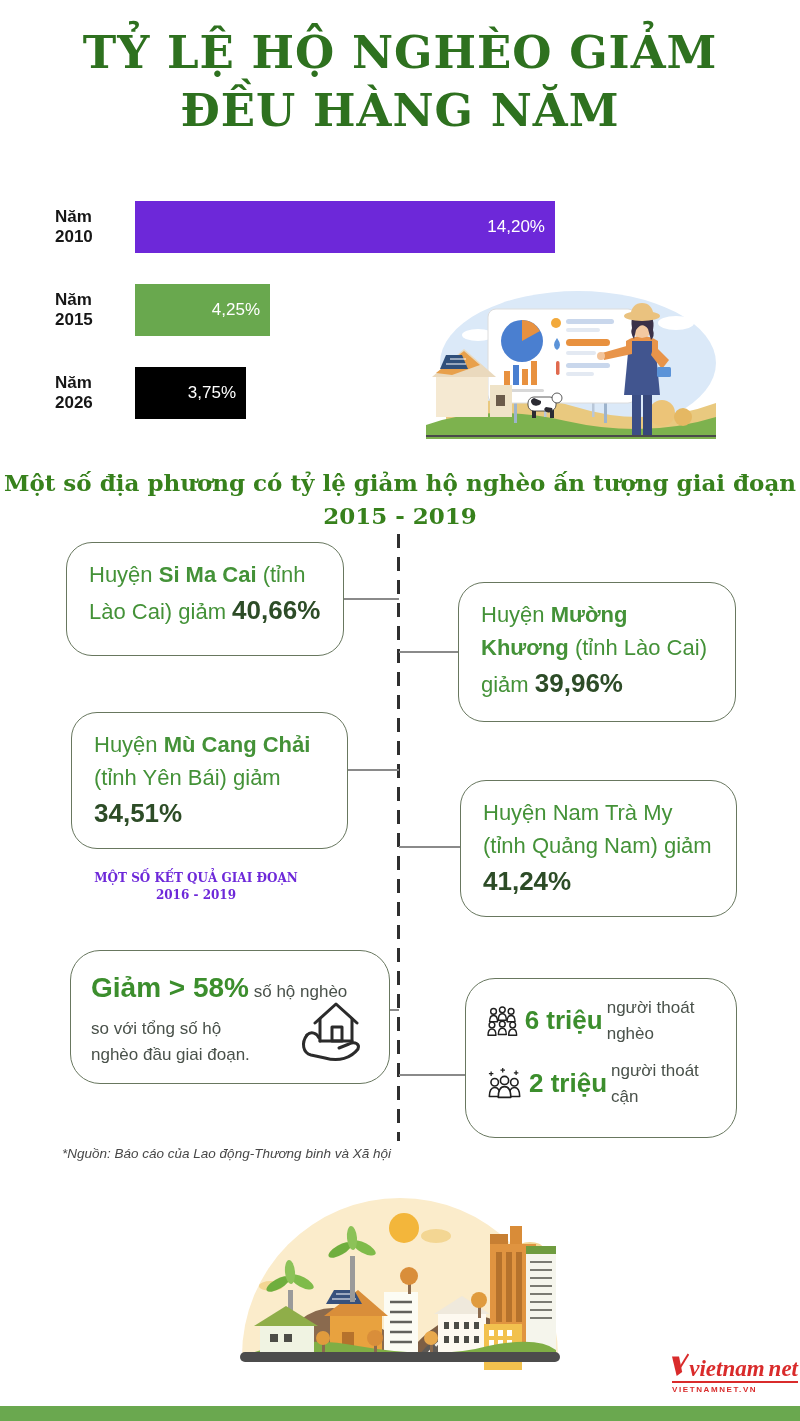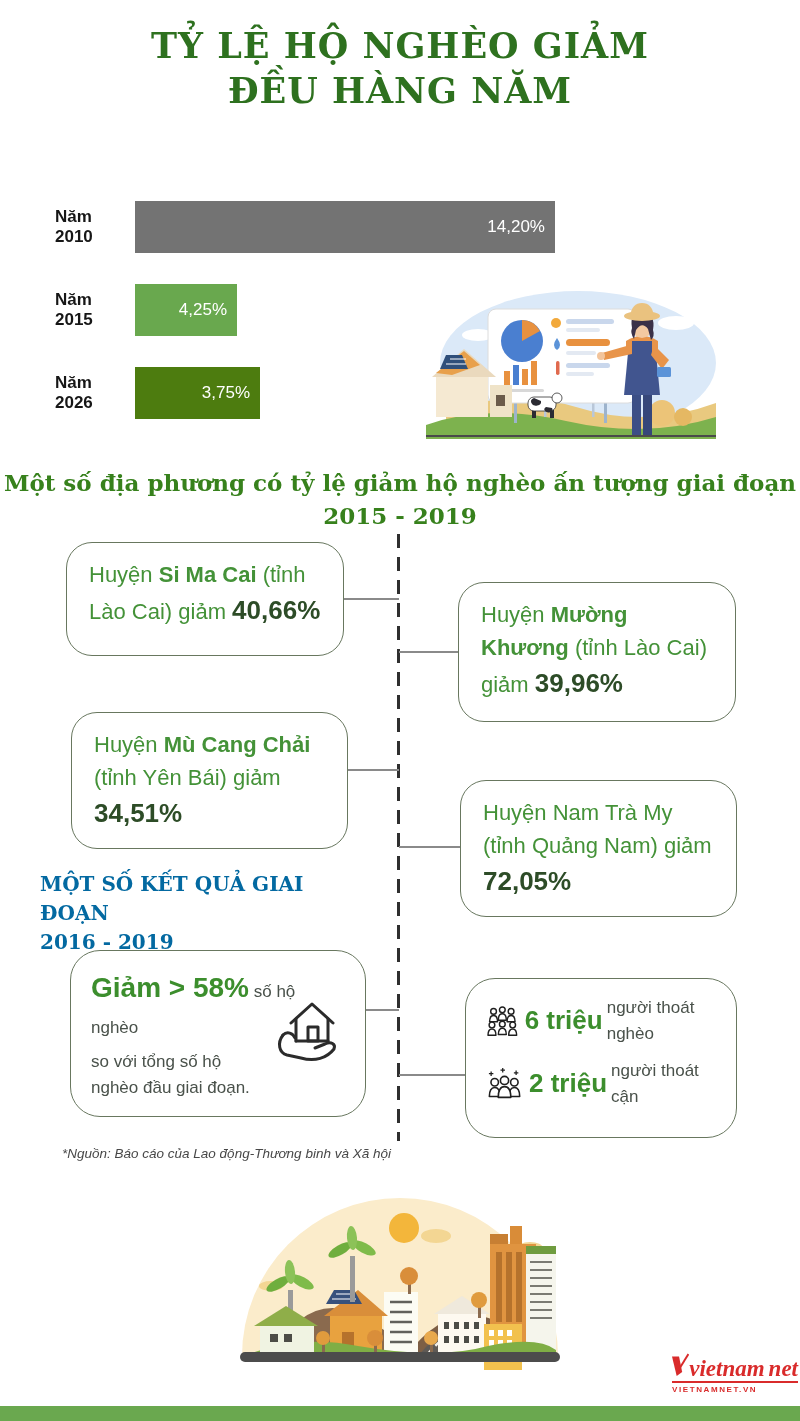--- a/index.html
+++ b/index.html
@@ -2,21 +2,21 @@
 <html><head>
 <meta charset="utf-8">
 <style>
   html,body{margin:0;padding:0;background:#fff;}
   .page{position:relative;width:800px;height:1421px;background:#ffffff;overflow:hidden;
         font-family:"Liberation Sans",sans-serif;}
 
   
   .title{position:absolute;top:24px;left:0;width:800px;text-align:center;
          font-family:"DejaVu Serif",serif;font-weight:700;color:#2e711f;
-         font-size:35px;line-height:1.28;letter-spacing:1px;}
+         font-size:45px;line-height:1.28;letter-spacing:1px;}
 
   
   .chart{position:absolute;top:201px;left:55px;width:520px;}
   .bar-row{display:flex;align-items:center;margin-bottom:31px;}
   .bar-label{width:74px;flex:0 0 74px;font-size:17px;font-weight:700;color:#161616;}
   .bar-track{flex:1;margin-left:6px;}
   .bar{height:52px;display:flex;align-items:center;justify-content:flex-end;
        padding-right:10px;box-sizing:border-box;}
   .bar-value{color:#ffffff;font-size:17px;white-space:nowrap;}
 
@@ -37,25 +37,25 @@
        border:1px solid #68775f;border-radius:26px;padding:15px 22px;
        font-size:22px;line-height:1.5;color:#449238;}
   .box .name{font-weight:700;}
   .box.plainname .name{font-weight:400;}
   .box .value{font-weight:700;color:#2d4c27;font-size:26px;}
   .box1{left:66px;top:8px;width:278px;min-height:114px;}
   .box2{left:458px;top:48px;width:278px;min-height:140px;}
   .box3{left:71px;top:178px;width:277px;min-height:116px;}
   .box4{left:460px;top:246px;width:277px;min-height:126px;}
 
-  .results-heading{position:absolute;left:40px;top:336px;width:312px;text-align:left;
-                   font-family:"DejaVu Serif",serif;font-weight:700;color:#0369a1;
-                   font-size:20px;line-height:1.45;}
-
-  .box5{left:70px;top:416px;width:296px;min-height:116px;border-radius:30px;padding:16px 20px;}
+  .results-heading{position:absolute;left:40px;top:336px;width:312px;text-align:center;
+                   font-family:"DejaVu Serif",serif;font-weight:700;color:#6d28d9;
+                   font-size:12px;line-height:1.45;}
+
+  .box5{left:70px;top:416px;width:320px;min-height:116px;border-radius:30px;padding:16px 20px;}
   .box5 .big{font-weight:700;font-size:28px;color:#3c8e2d;}
   .box5 .after{font-size:17px;color:#49514a;}
   .box5 .body{font-size:17px;color:#49514a;width:172px;margin-top:7px;line-height:1.5;}
   .box5 .hh-icon{position:absolute;right:16px;top:34px;}
 
   .box6{left:465px;top:444px;width:272px;min-height:158px;border-radius:30px;padding:16px 18px;}
   .stat-row{display:flex;align-items:center;gap:4px;margin-bottom:12px;}
   .stat-value{font-weight:700;font-size:26px;color:#3c8e2d;white-space:nowrap;}
   .stat-label{font-size:17px;color:#49514a;}
   .stat-wrap{font-size:17px;color:#49514a;margin-top:16px;margin-left:2px;}
@@ -86,37 +86,37 @@
   <header class="title">
     <div>TỶ LỆ HỘ NGHÈO GIẢM</div>
     <div>ĐỀU HÀNG NĂM</div>
   </header>
 
   <section class="chart">
     <div id="bar-chart-rows">
         <div class="bar-row">
           <div class="bar-label">Năm 2010</div>
           <div class="bar-track">
-            <div class="bar" style="width: 420px; background: #737373; padding-left: 46px;">
+            <div class="bar" style="width: 420px; background: #6d28d9; padding-left: 46px;">
               <span class="bar-value">14,20%</span>
             </div>
           </div>
         </div>
         <div class="bar-row">
           <div class="bar-label">Năm 2015</div>
           <div class="bar-track">
-            <div class="bar" style="width: 102px; background: rgb(105, 168, 78);">
+            <div class="bar" style="width: 135px; background: rgb(105, 168, 78);">
               <span class="bar-value">4,25%</span>
             </div>
           </div>
         </div>
         <div class="bar-row">
           <div class="bar-label">Năm 2026</div>
           <div class="bar-track">
-            <div class="bar" style="width: 125px; background: #4d7c0f;">
+            <div class="bar" style="width: 111px; background: #000000;">
               <span class="bar-value">3,75%</span>
             </div>
           </div>
         </div>
       </div>
   </section>
 
   <svg class="farmer" width="290" height="160" viewBox="0 0 290 160">
     <ellipse cx="152" cy="80" rx="138" ry="72" fill="#dbe9f8"></ellipse>
     <ellipse cx="52" cy="52" rx="16" ry="6" fill="#ffffff"></ellipse>
@@ -199,21 +199,21 @@
 
     <div class="box box2">
       <span>Huyện </span><span class="name">Mường Khương</span><span> (tỉnh Lào Cai) giảm </span><span class="value">39,96%</span>
     </div>
 
     <div class="box box3">
       <span>Huyện </span><span class="name">Mù Cang Chải</span><span> (tỉnh Yên Bái) giảm </span><span class="value">34,51%</span>
     </div>
 
     <div class="box box4 plainname">
-      <span>Huyện </span><span class="name">Nam Trà My</span><span> (tỉnh Quảng Nam) giảm </span><span class="value">72,05%</span>
+      <span>Huyện </span><span class="name">Nam Trà My</span><span> (tỉnh Quảng Nam) giảm </span><span class="value">41,24%</span>
     </div>
 
     <div class="results-heading">
       <div>MỘT SỐ KẾT QUẢ GIAI ĐOẠN</div>
       <div>2016 - 2019</div>
     </div>
 
     <div class="box box5">
       <span class="big">Giảm &gt; 58%</span><span class="after"> số hộ nghèo</span>
       <div class="body">so với tổng số hộ nghèo đầu giai đoạn.</div>

